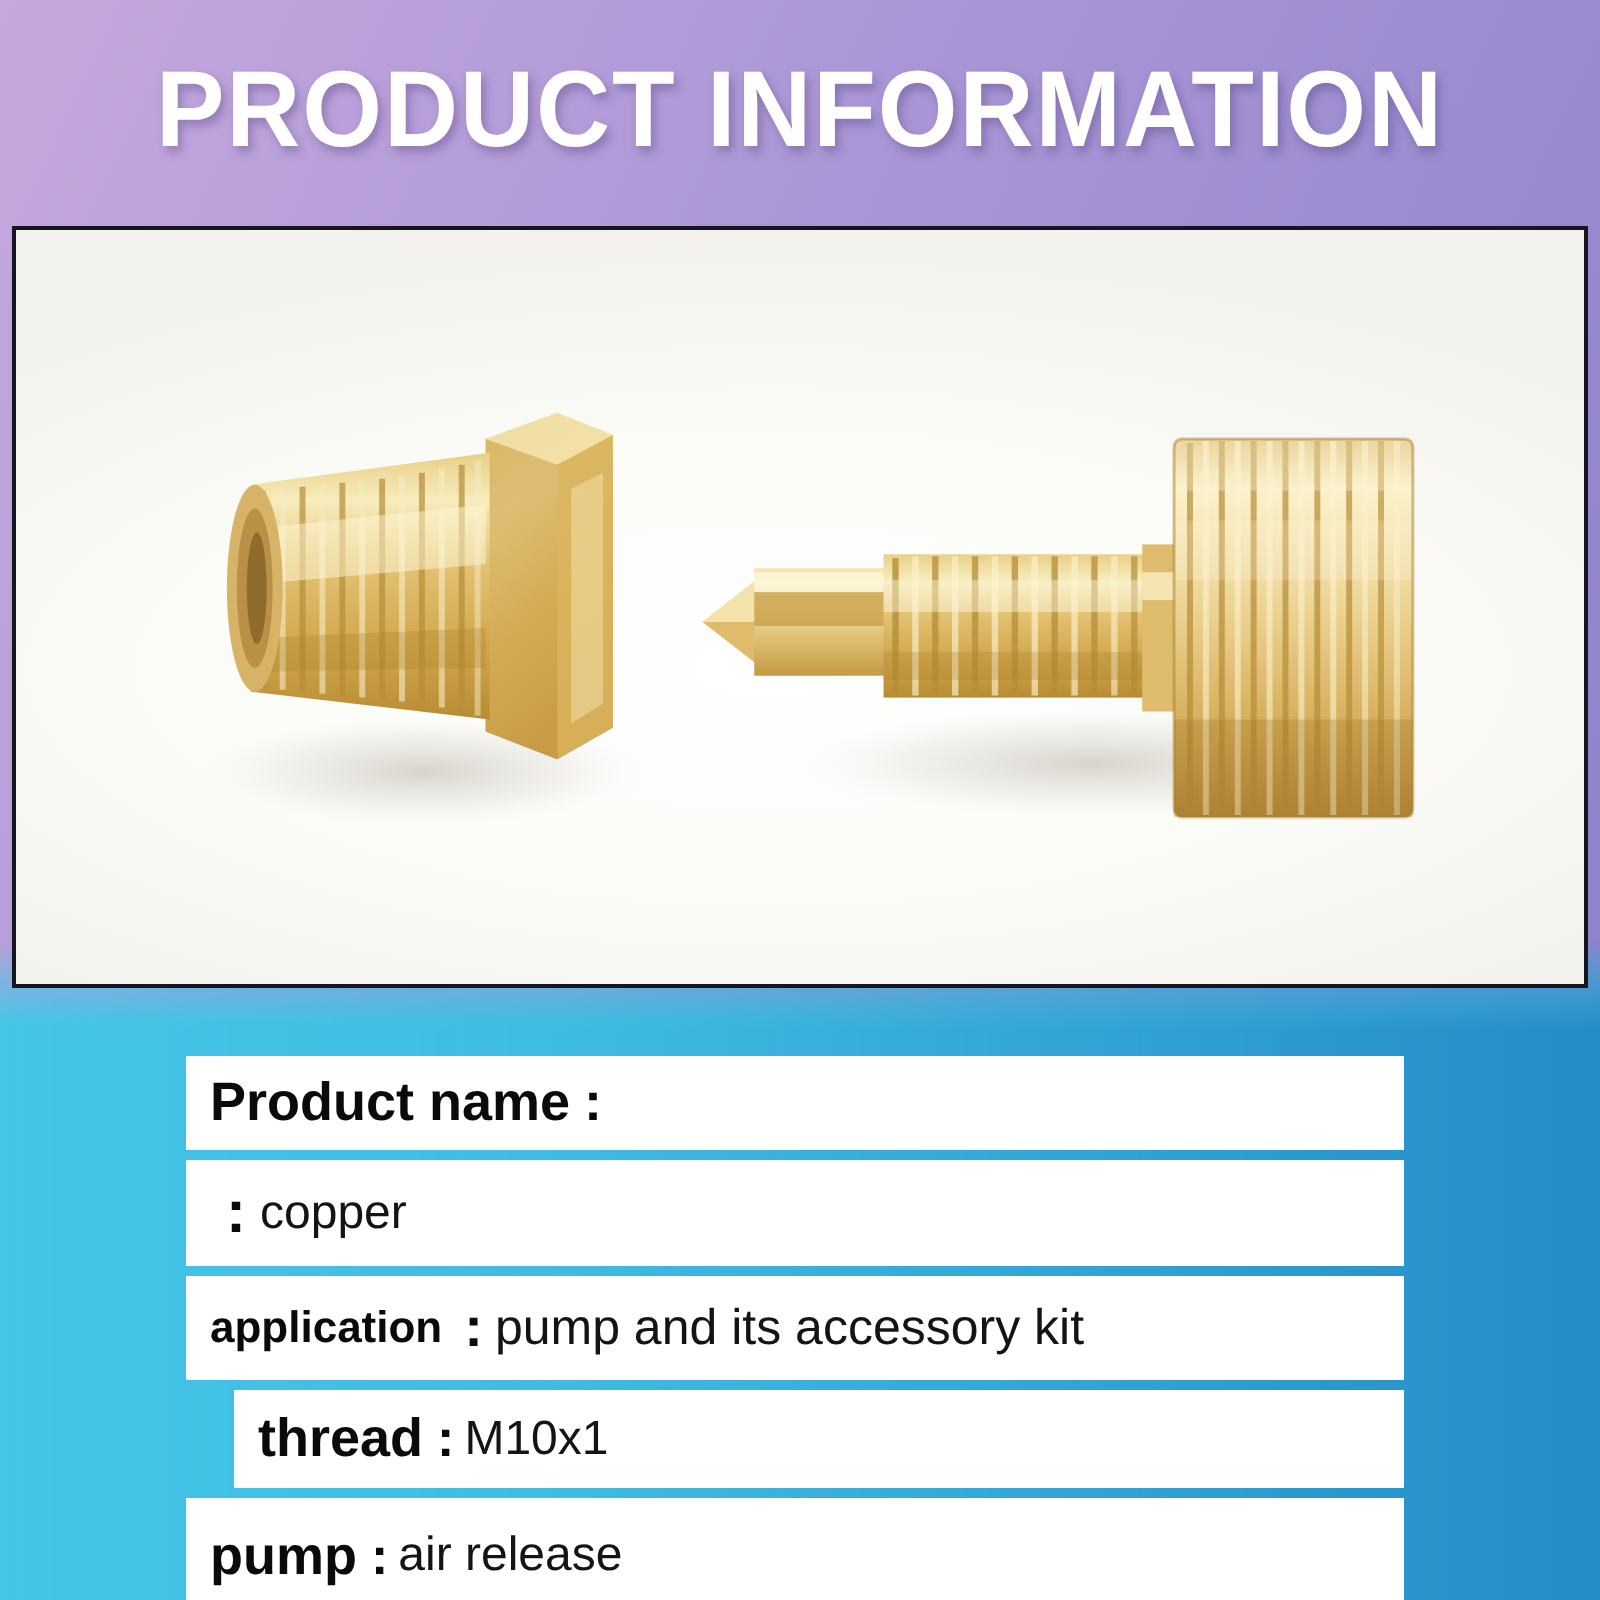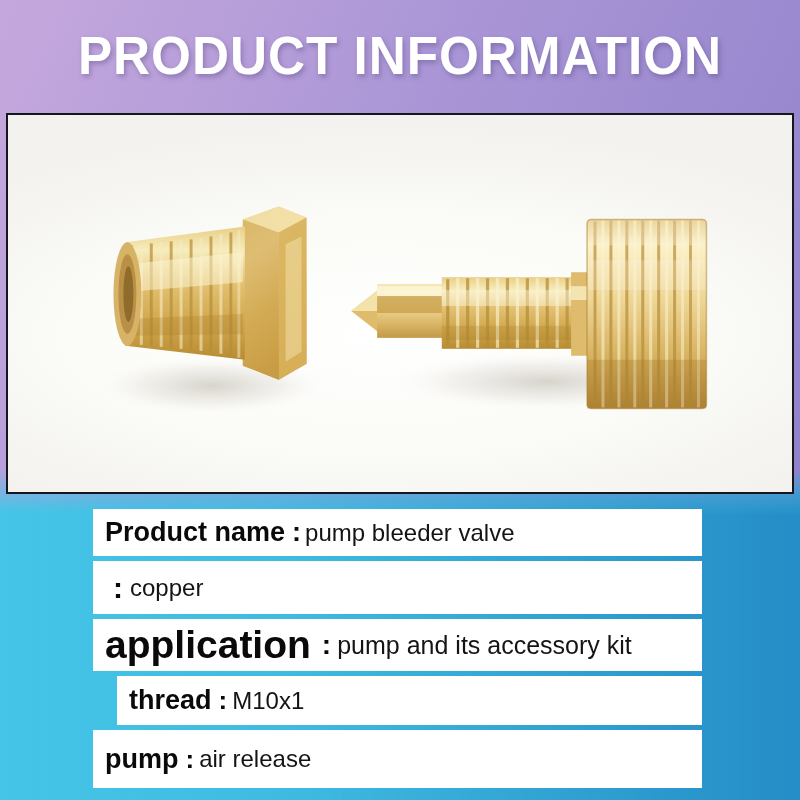--- a/index.html
+++ b/index.html
@@ -111,21 +111,21 @@
   .spec-row {
     background: #ffffff;
     margin-bottom: 5px;
     display: flex;
     align-items: center;
     padding: 0 0 0 12px;
     box-sizing: border-box;
     white-space: nowrap;
     overflow: hidden;
   }
-  .spec-row.r1 { height: 47px; }
+  .spec-row.r1 { height: 47px; margin-top: 19px; }
   .spec-row.r2 { height: 53px; }
   .spec-row.r3 { height: 52px; }
   .spec-row.r4 { height: 49px; margin-left: 24px; }
   .spec-row.r5 { height: 58px; margin-bottom: 0; }
 
   .spec-label {
     font-weight: bold;
     color: #0a0a0a;
     font-family: "Liberation Sans", sans-serif;
   }
@@ -141,21 +141,21 @@
   }
 
   .r1 .spec-label { font-size: 27px; }
   .r1 .spec-sep   { font-size: 27px; padding-left: 7px; padding-right: 4px; }
   .r1 .spec-value { font-size: 24px; }
 
   .r2 .spec-label { font-size: 33px; }
   .r2 .spec-sep   { font-size: 30px; padding-left: 8px; padding-right: 7px; }
   .r2 .spec-value { font-size: 24px; }
 
-  .r3 .spec-label { font-size: 39px; }
+  .r3 .spec-label { font-size: 22px; }
   .r3 .spec-sep   { font-size: 28px; padding-left: 11px; padding-right: 6px; }
   .r3 .spec-value { font-size: 25px; }
 
   .r4 .spec-label { font-size: 27px; }
   .r4 .spec-sep   { font-size: 26px; padding-left: 7px; padding-right: 5px; }
   .r4 .spec-value { font-size: 24px; }
 
   .r5 .spec-label { font-size: 27px; }
   .r5 .spec-sep   { font-size: 26px; padding-left: 7px; padding-right: 5px; }
   .r5 .spec-value { font-size: 24px; }
@@ -310,21 +310,20 @@
         </g>
       </svg>
     </div>
   </div>
 
   <div class="specs">
 
     <div class="spec-row r1">
       <span class="spec-label">Product name</span>
       <span class="spec-sep">:</span>
-      <span class="spec-value">pump bleeder valve</span>
     </div>
 
     <div class="spec-row r2">
       <span class="spec-sep">:</span>
       <span class="spec-value">copper</span>
     </div>
 
     <div class="spec-row r3">
       <span class="spec-label">application</span>
       <span class="spec-sep">:</span>

